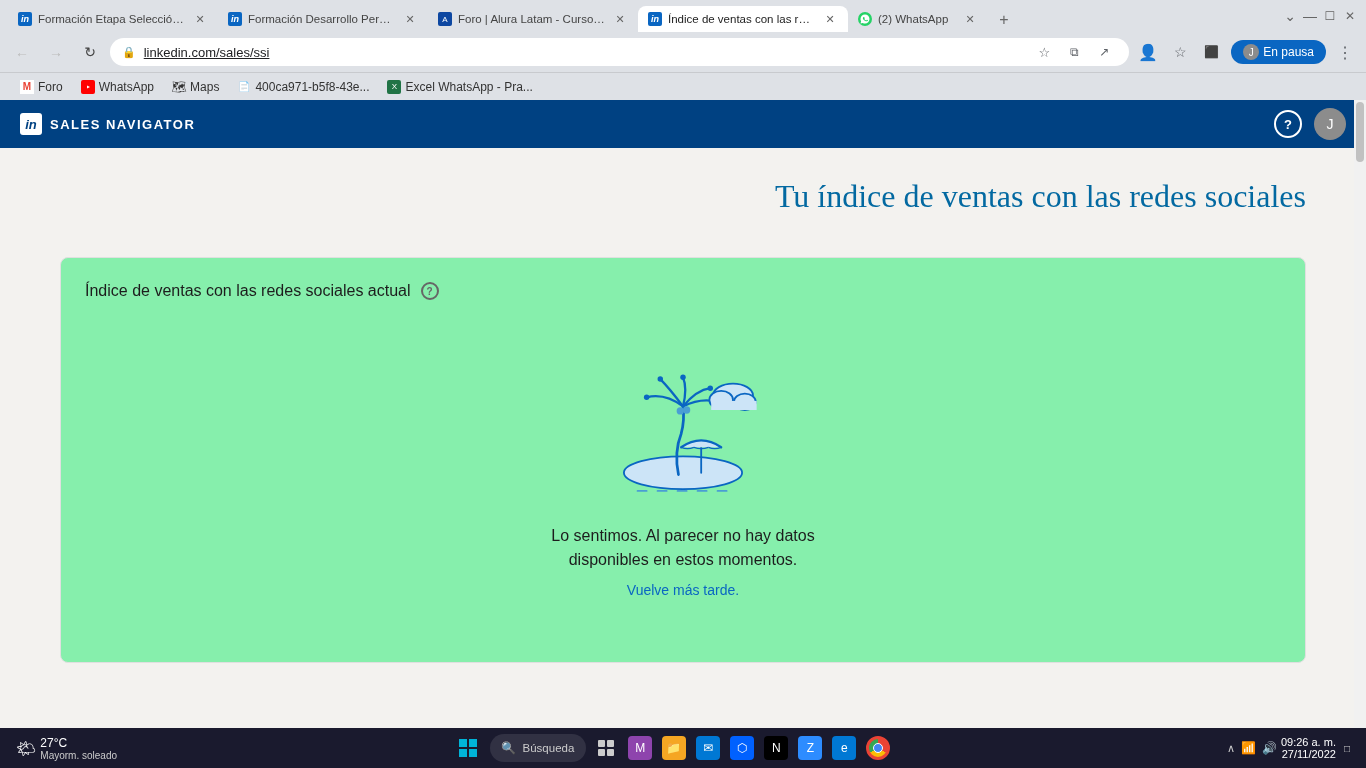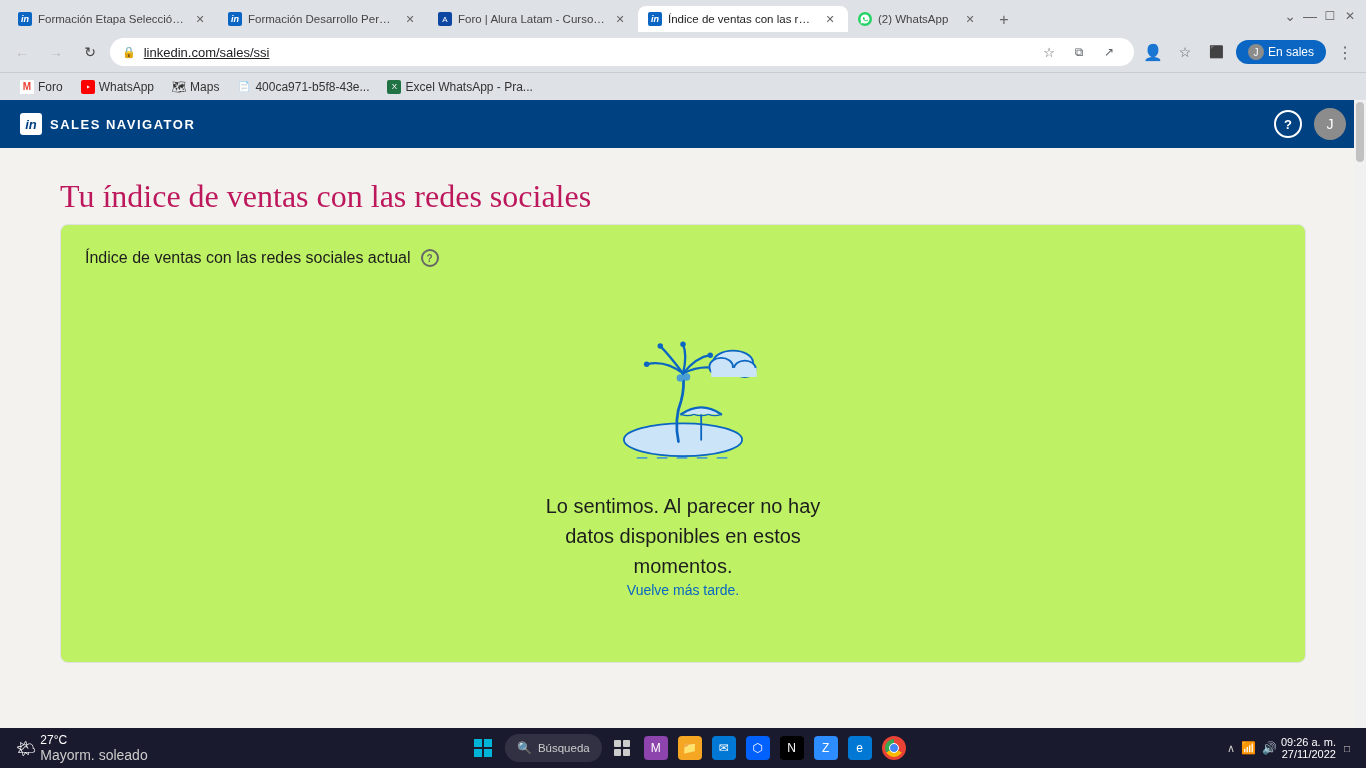--- a/index.html
+++ b/index.html
@@ -36,32 +36,32 @@
     .ln-header { background: #004182; height: 48px; display: flex; align-items: center; padding: 0 20px; justify-content: space-between; }
     .ln-logo { display: flex; align-items: center; gap: 8px; }
     .ln-logo-icon { width: 22px; height: 22px; background: #fff; border-radius: 3px; display: flex; align-items: center; justify-content: center; font-size: 13px; font-weight: bold; color: #004182; font-style: italic; }
     .ln-title { color: #fff; font-size: 13px; font-weight: 600; letter-spacing: 1.5px; text-transform: uppercase; }
     .ln-header-actions { display: flex; align-items: center; gap: 12px; }
     .ln-help-btn { width: 28px; height: 28px; border-radius: 50%; border: 2px solid #fff; display: flex; align-items: center; justify-content: center; color: #fff; font-size: 13px; font-weight: bold; cursor: pointer; }
     .ln-avatar { width: 32px; height: 32px; border-radius: 50%; background: #8c8c8c; display: flex; align-items: center; justify-content: center; color: #fff; font-size: 14px; cursor: pointer; }
 
     
     .main-content { background: #f3f2ef; padding: 30px 60px; }
-    .page-title { font-size: 32px; font-weight: 300; color: #be185d; margin-bottom: 9px; font-family: Georgia, serif; }
-
-    
-    .card { background: #bef264; border-radius: 8px; border: 1px solid #e0e0e0; padding: 24px; }
+    .page-title { font-size: 32px; font-weight: 300; color: #0369a1; margin-bottom: 42px; font-family: Georgia, serif; text-align: right; }
+
+    
+    .card { background: #86efac; border-radius: 8px; border: 1px solid #e0e0e0; padding: 24px; }
     .card-header { display: flex; align-items: center; gap: 10px; margin-bottom: 20px; }
     .card-header-title { font-size: 16px; font-weight: 500; color: #1d1d1d; }
     .card-header-help { width: 18px; height: 18px; border-radius: 50%; border: 2px solid #666; display: flex; align-items: center; justify-content: center; color: #666; font-size: 10px; font-weight: bold; cursor: pointer; }
 
     
     .empty-state { display: flex; flex-direction: column; align-items: center; padding: 20px 0 40px; }
     .illustration { width: 200px; height: 160px; margin-bottom: 24px; }
-    .empty-message { font-size: 20px; color: #1d1d1d; text-align: center; line-height: 1.5; margin-bottom: 1px; max-width: 320px; }
+    .empty-message { font-size: 16px; color: #1d1d1d; text-align: center; line-height: 1.5; margin-bottom: 10px; max-width: 320px; }
     .empty-sub { font-size: 14px; color: #0a66c2; text-align: right; cursor: pointer; }
 
     
     .scrollbar-area { position: absolute; right: 0; top: 100px; bottom: 40px; width: 12px; background: #f1f1f1; }
     .scrollbar-thumb { width: 8px; height: 60px; background: #c1c1c1; border-radius: 4px; margin: 2px auto; }
 
     
     .taskbar { position: absolute; bottom: 0; left: 0; right: 0; height: 40px; background: #1a1a2e; display: flex; align-items: center; padding: 0 8px; gap: 4px; }
     .weather-widget { display: flex; align-items: center; gap: 4px; padding: 0 8px; color: #fff; font-size: 11px; }
     .weather-icon { font-size: 16px; }
@@ -146,21 +146,21 @@
       <div class="addr-btn">☆</div>
       <div class="addr-btn" style="font-size:12px;">⧉</div>
       <div class="addr-btn" style="font-size:12px;">↗</div>
     </div>
   </div>
   <div class="addr-btn" style="font-size:16px;">👤</div>
   <div class="addr-btn" style="font-size:14px;">☆</div>
   <div class="addr-btn" style="font-size:12px;">⬛</div>
   <div class="pause-btn">
     <span style="background:#8c8c8c;width:16px;height:16px;border-radius:50%;display:flex;align-items:center;justify-content:center;font-size:10px;">J</span>
-    <span>En sales</span>
+    <span>En pausa</span>
   </div>
   <div class="addr-btn" style="font-size:16px;">⋮</div>
 </div>
 
 <div class="bookmarks-bar">
   <div class="bookmark-item">
     <div class="bm-icon fav-gmail">M</div>
     <span>Foro</span>
   </div>
   <div class="bookmark-item">
@@ -264,21 +264,21 @@
 
 <div class="scrollbar-area">
   <div class="scrollbar-thumb"></div>
 </div>
 
 <div class="taskbar">
   <div class="weather-widget">
     <span class="weather-icon">🌤</span>
     <div>
       <div style="font-size:12px;color:#fff;font-weight:500;">27°C</div>
-      <div style="font-size:14px;color:#ccc;">Mayorm. soleado</div>
+      <div style="font-size:10px;color:#ccc;">Mayorm. soleado</div>
     </div>
   </div>
 
   <div class="taskbar-center">
 
     <div class="start-btn">
       <div class="win-grid">
         <div style="background:#00b4d8;"></div>
         <div style="background:#00b4d8;"></div>
         <div style="background:#00b4d8;"></div>

